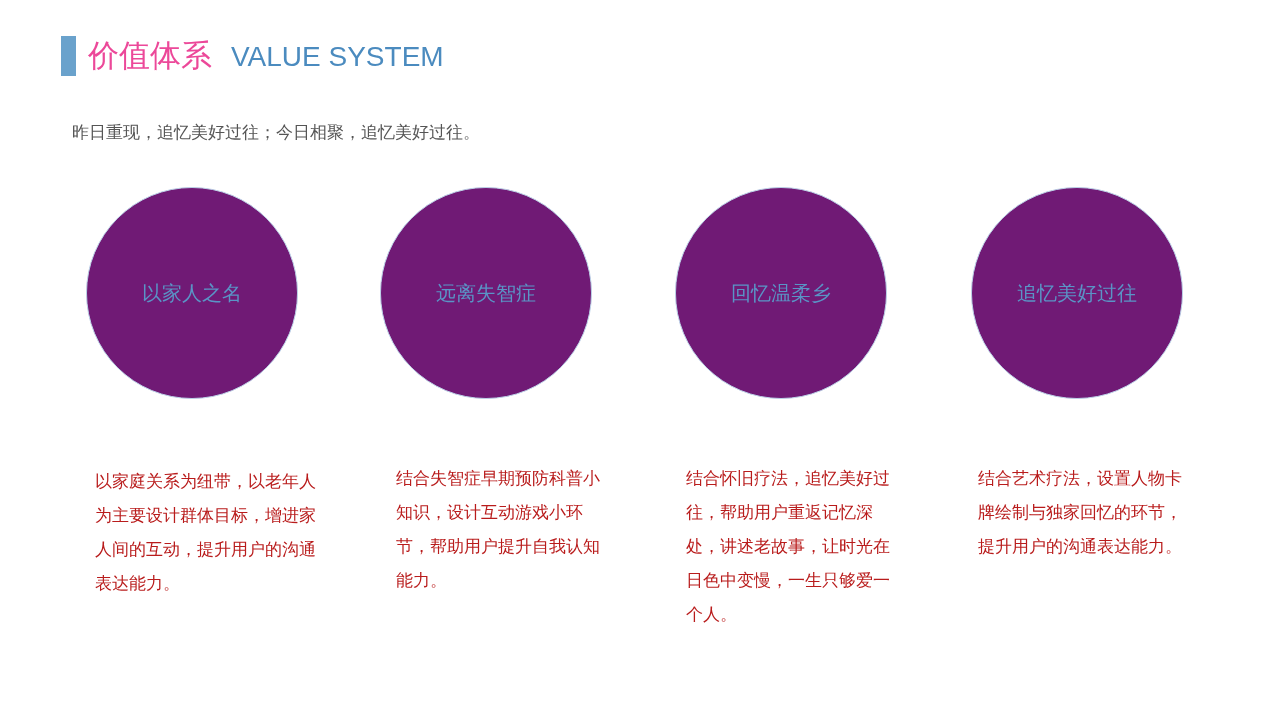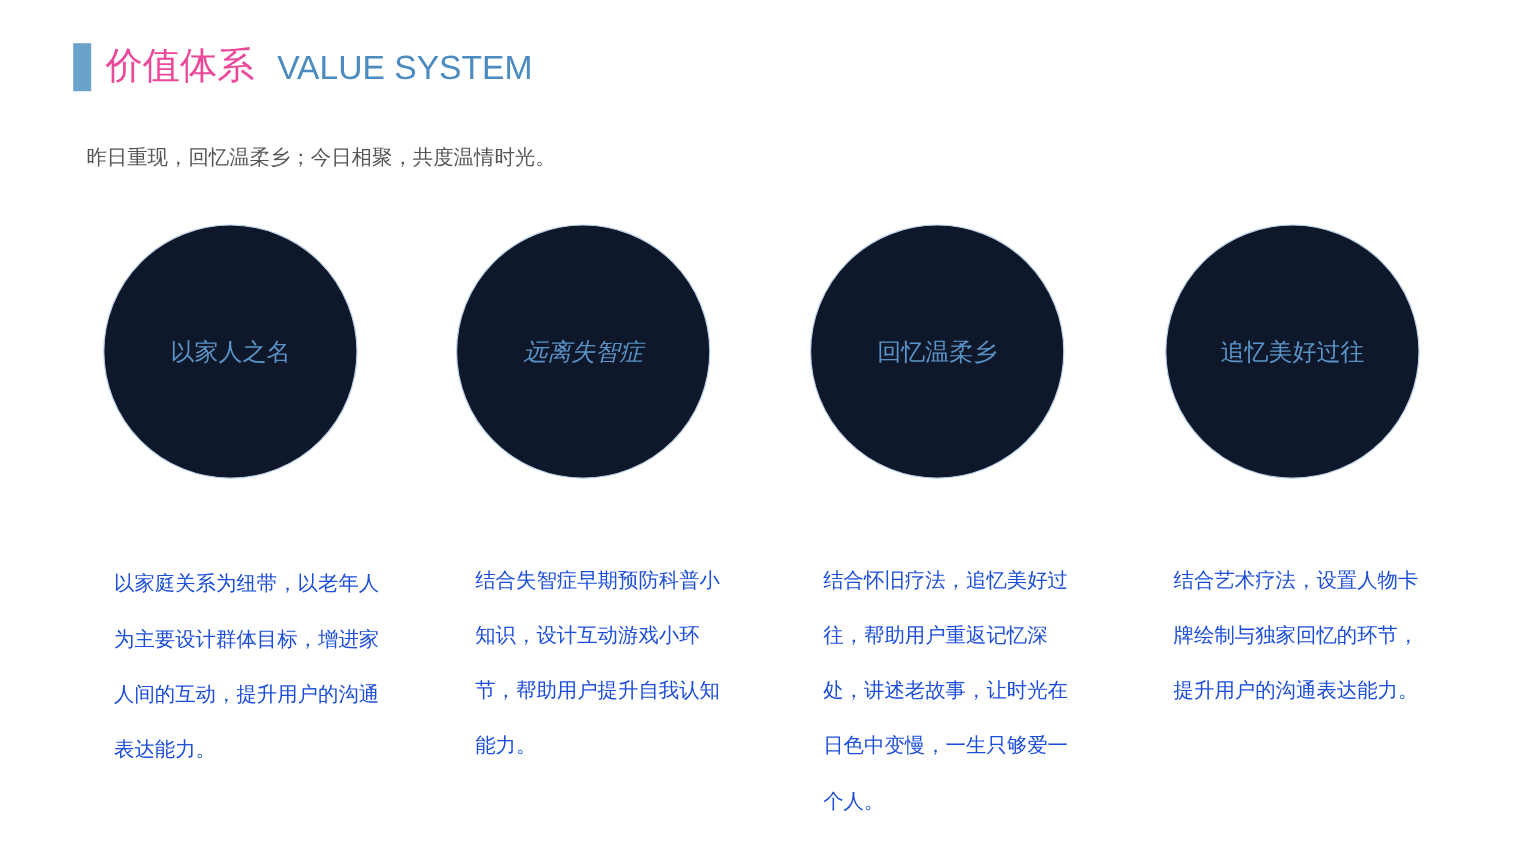--- a/index.html
+++ b/index.html
@@ -6,42 +6,42 @@
     body {
       width:1280px; height:720px; background:#ffffff; position:relative; overflow:hidden;
       font-family: "DejaVu Sans", "Liberation Sans", sans-serif;
     }
     .accent-bar { position:absolute; left:61px; top:36px; width:15px; height:40px; background:#6aa2cc; }
     .title-cn { position:absolute; left:88px; top:33px; font-size:31px; color:#ec4899; line-height:44px; font-family:"DejaVu Sans", sans-serif; }
     .title-en { position:absolute; left:231px; top:41px; font-size:28px; color:#4b8bbf; line-height:32px; font-family:"Liberation Sans", sans-serif; }
     .subtitle { position:absolute; left:72px; top:120px; font-size:17px; color:#555; font-family:"DejaVu Serif", serif; line-height:24px; }
     .circle {
       position:absolute; width:210px; height:210px; border-radius:50%;
-      background:#0f172a; border:1px solid #bcd2e8;
+      background:#701a75; border:1px solid #bcd2e8;
       display:flex; align-items:center; justify-content:center;
     }
     .circle-label { color:#5a94c6; font-size:20px; font-family:"DejaVu Serif", serif; }
     .desc {
-      position:absolute; width:230px; font-size:17px; color:#1d4ed8; line-height:46px;
+      position:absolute; width:230px; font-size:17px; color:#b91c1c; line-height:34px;
       font-family:"DejaVu Serif", serif;
     }
   </style>
 </head>
 <body>
 
 <div class="accent-bar"></div>
 <div class="title-cn">价值体系</div>
 <div class="title-en">VALUE SYSTEM</div>
 
-<div class="subtitle">昨日重现，回忆温柔乡；今日相聚，共度温情时光。</div>
+<div class="subtitle">昨日重现，追忆美好过往；今日相聚，追忆美好过往。</div>
 
 <div class="circle" style="left:86px; top:187px;">
   <span class="circle-label">以家人之名</span>
 </div>
-<div class="circle" style="left:380px; top:187px;font-style:italic;">
+<div class="circle" style="left:380px; top:187px;">
   <span class="circle-label">远离失智症</span>
 </div>
 <div class="circle" style="left:675px; top:187px;">
   <span class="circle-label">回忆温柔乡</span>
 </div>
 <div class="circle" style="left:971px; top:187px;">
   <span class="circle-label">追忆美好过往</span>
 </div>
 
 <div class="desc" style="left:95px; top:464px; width:228px;">以家庭关系为纽带，以老年人为主要设计群体目标，增进家人间的互动，提升用户的沟通表达能力。</div>

